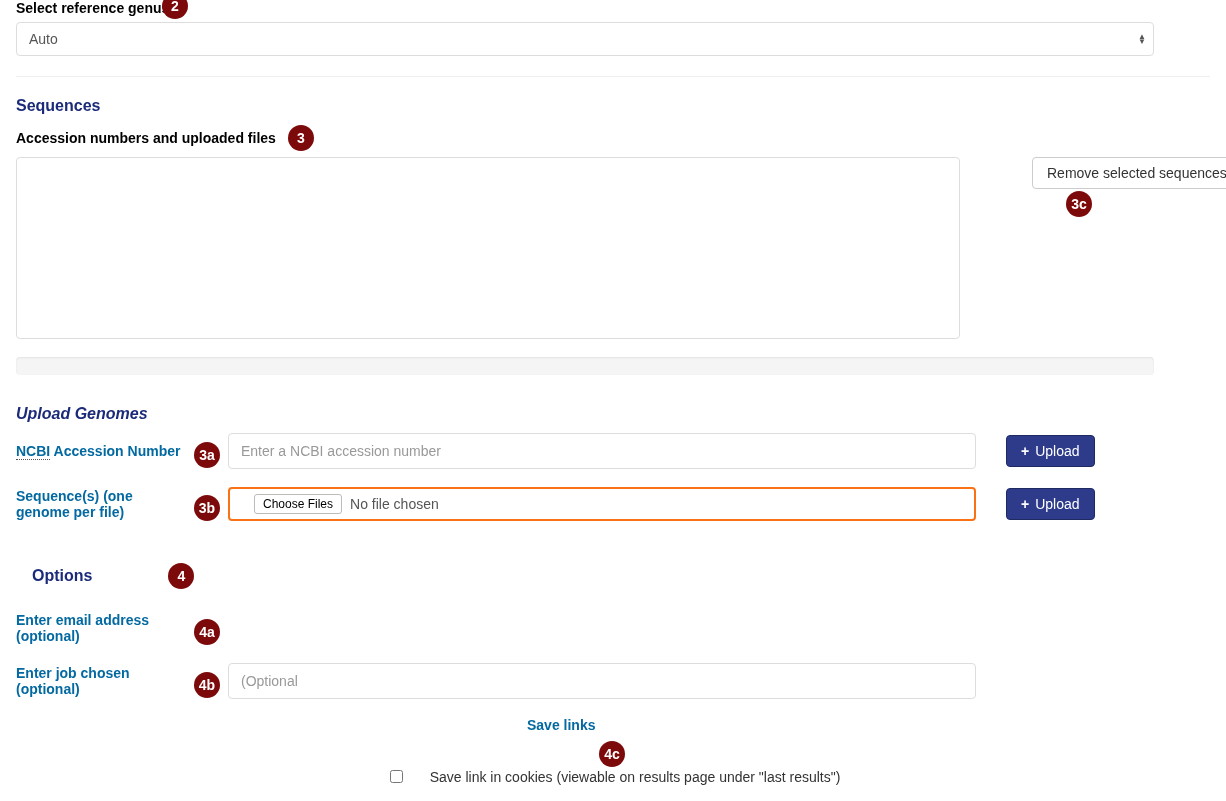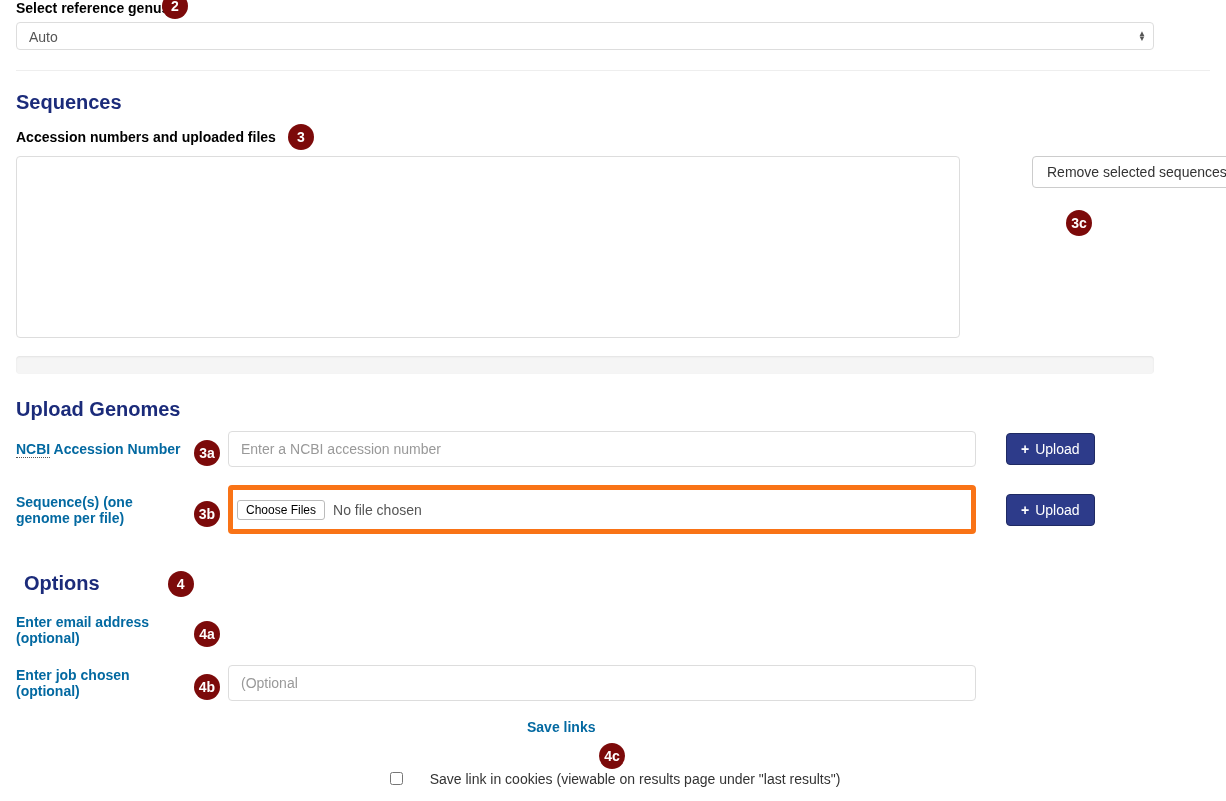--- a/index.html
+++ b/index.html
@@ -18,21 +18,21 @@
     font-size: 14px;
     margin-bottom: 5px;
     display: block;
   }
   .select-wrap {
     position: relative;
     width: 100%;
   }
   select.ref-genus {
     width: 100%;
-    height: 28px;
+    height: 34px;
     padding: 6px 24px 6px 12px;
     font-size: 14px;
     color: #555;
     background: #fff;
     border: 1px solid #ddd;
     border-radius: 4px;
     appearance: none;
     -webkit-appearance: none;
   }
   .select-arrows {
@@ -47,21 +47,21 @@
     font-size: 8px;
     color: #555;
   }
   hr.sep {
     border: none;
     border-top: 1px solid #eee;
     margin: 20px 0;
   }
   h3.section {
     color: #1b2b7a;
-    font-size: 20px;
+    font-size: 16px;
     font-weight: 600;
     margin: 0 0 10px 0;
   }
   .badge-num {
     display: inline-flex;
     align-items: center;
     justify-content: center;
     width: 26px;
     height: 26px;
     border-radius: 50%;
@@ -150,24 +150,24 @@
     font-size: 14px;
     color: #555;
     border: 1px solid #ddd;
     border-radius: 4px;
   }
   input[type=text].form-control::placeholder { color: #999; }
   .file-wrap {
     display: flex;
     align-items: center;
     width: 100%;
-    height: 49px;
-    border: 5px solid #f97316;
-    border-radius: 4px;
-    padding: 3px 4px;
+    height: 34px;
+    border: 2px solid #f97316;
+    border-radius: 4px;
+    padding: 3px 24px;
     gap: 8px;
     font-size: 14px;
     color: #555;
   }
   .choose-btn {
     border: 1px solid #bbb;
     border-radius: 3px;
     background: #fff;
     font-size: 12px;
     padding: 2px 8px;
@@ -226,28 +226,28 @@
 <h3 class="section">Sequences</h3>
 <div class="label-with-badge">
   <span class="field-label" style="margin-bottom:0;">Accession numbers and uploaded files</span>
   <span class="badge-num" style="margin-left:12px;">3</span>
 </div>
 
 <div class="seq-row">
   <div class="listbox"></div>
   <div class="rel" style="flex:0 0 auto;padding-left:44px;">
     <button class="btn">Remove selected sequences</button>
-    <span class="badge-num badge-pos" style="left:72px; top:54px;">3c</span>
+    <span class="badge-num badge-pos" style="left:72px; top:34px;">3c</span>
   </div>
 </div>
 
 <div class="progressbar"></div>
 
 
-<h3 class="section" style="margin-top:24px;">Upload Genomes</h3>
+<h3 class="section" style="margin-top:30px;font-style:italic;">Upload Genomes</h3>
 
 <div class="form-row">
   <div class="label-col">
     <span class="underline-dotted">NCBI</span><span> Accession Number</span>
   </div>
   <div class="badge-col">
     <span class="badge-num">3a</span>
   </div>
   <div class="input-col">
     <input type="text" class="form-control" placeholder="Enter a NCBI accession number" style="">
@@ -274,21 +274,21 @@
   <div class="btn-col">
     <button class="btn btn-primary">
       <span class="plus">+</span>
         <span>Upload</span>
     </button>
   </div>
 </div>
 
 
 <div class="section-with-badge">
-  <h3 class="section" style="margin:8px;">Options</h3>
+  <h3 class="section" style="margin:16px;">Options</h3>
   <span class="badge-num" style="margin-left:52px;">4</span>
 </div>
 
 <div class="form-row">
   <div class="label-col">Enter email address (optional)</div>
   <div class="badge-col">
     <span class="badge-num">4a</span>
   </div>
 </div>
 

